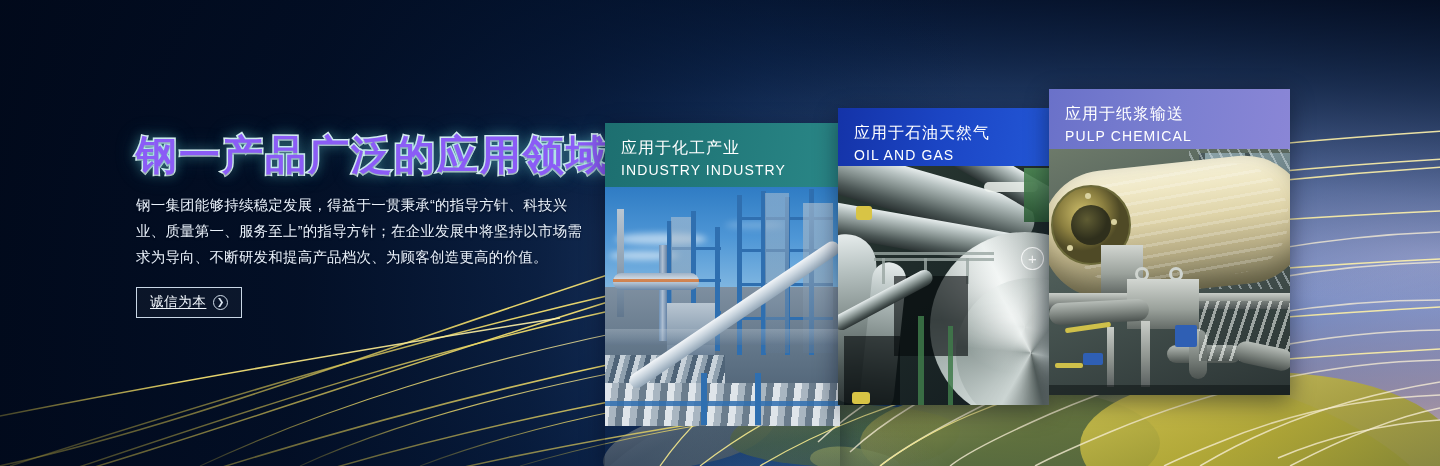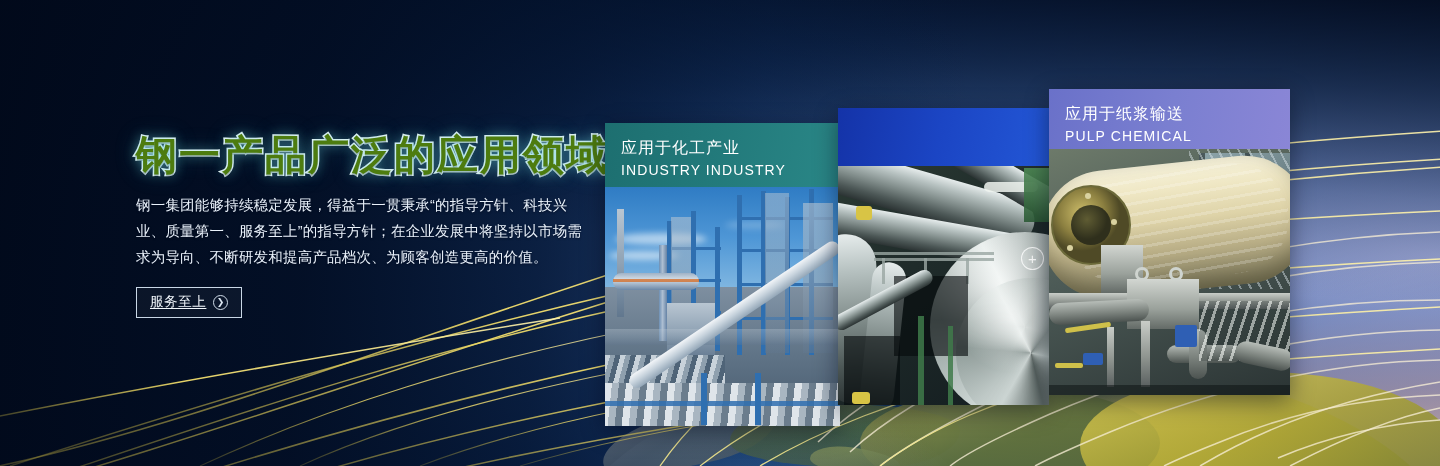--- a/index.html
+++ b/index.html
@@ -59,21 +59,21 @@
     position:absolute;left:0;top:0;width:900px;height:420px;border-radius:50%;
     background:radial-gradient(40% 40% at 18% 38%, rgba(255,255,255,.20), rgba(255,255,255,0) 70%);
   }
 
   
   .copy{position:absolute;left:136px;top:132px;width:470px;}
   .headline{
     margin:0;
     font-size:41px;line-height:46px;
     font-weight:700;letter-spacing:2px;
-    color:#4d7c0f;
+    color:#8b5cf6;
     -webkit-text-stroke:3px #eef6f6;
     paint-order:stroke fill;
     text-shadow:
       0 0 12px rgba(120,220,225,.55),
       0 0 22px rgba(60,170,190,.40),
       0 2px 0 rgba(0,0,0,.25);
     white-space:nowrap;
   }
   .para{
     margin:14px 0 0 0;
@@ -116,21 +116,21 @@
   .card-head .cn{
     display:block;font-size:16px;line-height:22px;letter-spacing:1px;
   }
   .card-head .en{
     display:block;font-size:14px;line-height:20px;letter-spacing:1.1px;
     margin-top:1px;
   }
   .card-photo{position:relative;width:100%;overflow:hidden;}
   .card-photo .scene{position:absolute;inset:0;}
 
-  #card-chem{left:605px;top:123px;width:235px;height:303px;}
+  #card-chem{left:605px;top:123px;width:235px;height:343px;}
   #card-chem .card-head{height:64px;background:linear-gradient(100deg,#1d6f70 0%,#22797a 45%,#2a8787 100%);}
   #card-chem .card-photo{height:239px;}
 
   #card-oil{left:838px;top:108px;width:211px;height:297px;}
   #card-oil .card-head{height:58px;background:linear-gradient(100deg,#1433a8 0%,#1b45c4 48%,#2357d6 100%);}
   #card-oil .card-photo{height:239px;}
 
   #card-pulp{left:1049px;top:89px;width:241px;height:306px;}
   #card-pulp .card-head{height:60px;background:linear-gradient(100deg,#6a71c9 0%,#7a7fd0 50%,#8a86d6 100%);}
   #card-pulp .card-photo{height:246px;}
@@ -257,21 +257,21 @@
         <path d="M660,466 C700,408 760,362 840,328"></path>
         <path d="M880,466 C930,428 1000,398 1080,380"></path>
       </g>
     </svg>
   </div>
 
   <div class="copy">
     <h1 class="headline">钢一产品广泛的应用领域</h1>
     <p class="para">钢一集团能够持续稳定发展，得益于一贯秉承“的指导方针、科技兴业、质量第一、服务至上”的指导方针；在企业发展中将坚持以市场需求为导向、不断研发和提高产品档次、为顾客创造更高的价值。</p>
     <a class="cta" href="#">
-      <span class="lbl">服务至上</span>
+      <span class="lbl">诚信为本</span>
       <span class="chev">❯</span>
     </a>
   </div>
 
   <div class="card" id="card-chem">
     <div class="card-head">
       <span class="cn">应用于化工产业</span>
       <span class="en">INDUSTRY INDUSTRY</span>
     </div>
     <div class="card-photo">
@@ -309,20 +309,22 @@
         <div class="diag-pipe" style="left:26px;top:190px;width:250px;height:15px;transform:rotate(-34deg);"></div>
         <div class="blue-frame" style="left:0;top:214px;width:235px;height:5px;opacity:.85;"></div>
         <div class="blue-frame" style="left:150px;top:186px;width:6px;height:52px;"></div>
         <div class="blue-frame" style="left:96px;top:186px;width:6px;height:52px;"></div>
       </div>
     </div>
   </div>
 
   <div class="card" id="card-oil">
     <div class="card-head">
+      <span class="cn">应用于石油天然气</span>
+      <span class="en">OIL AND GAS</span>
     </div>
     <div class="card-photo">
       <div class="scene">
         <div class="og-bg"></div>
         <div class="og-tube" style="left:-30px;top:6px;width:230px;height:46px;transform:rotate(16deg);"></div>
         <div class="og-tube" style="left:-20px;top:52px;width:210px;height:34px;transform:rotate(10deg);"></div>
         <div class="og-tube" style="left:86px;top:-6px;width:150px;height:30px;transform:rotate(30deg);"></div>
         <div class="og-tube" style="left:-18px;top:68px;width:60px;height:170px;transform:rotate(-4deg);border-radius:30px;"></div>
         <div class="og-tube" style="left:28px;top:96px;width:34px;height:150px;transform:rotate(6deg);"></div>
         <div class="og-drum" style="left:92px;top:66px;width:190px;height:190px;"></div>

